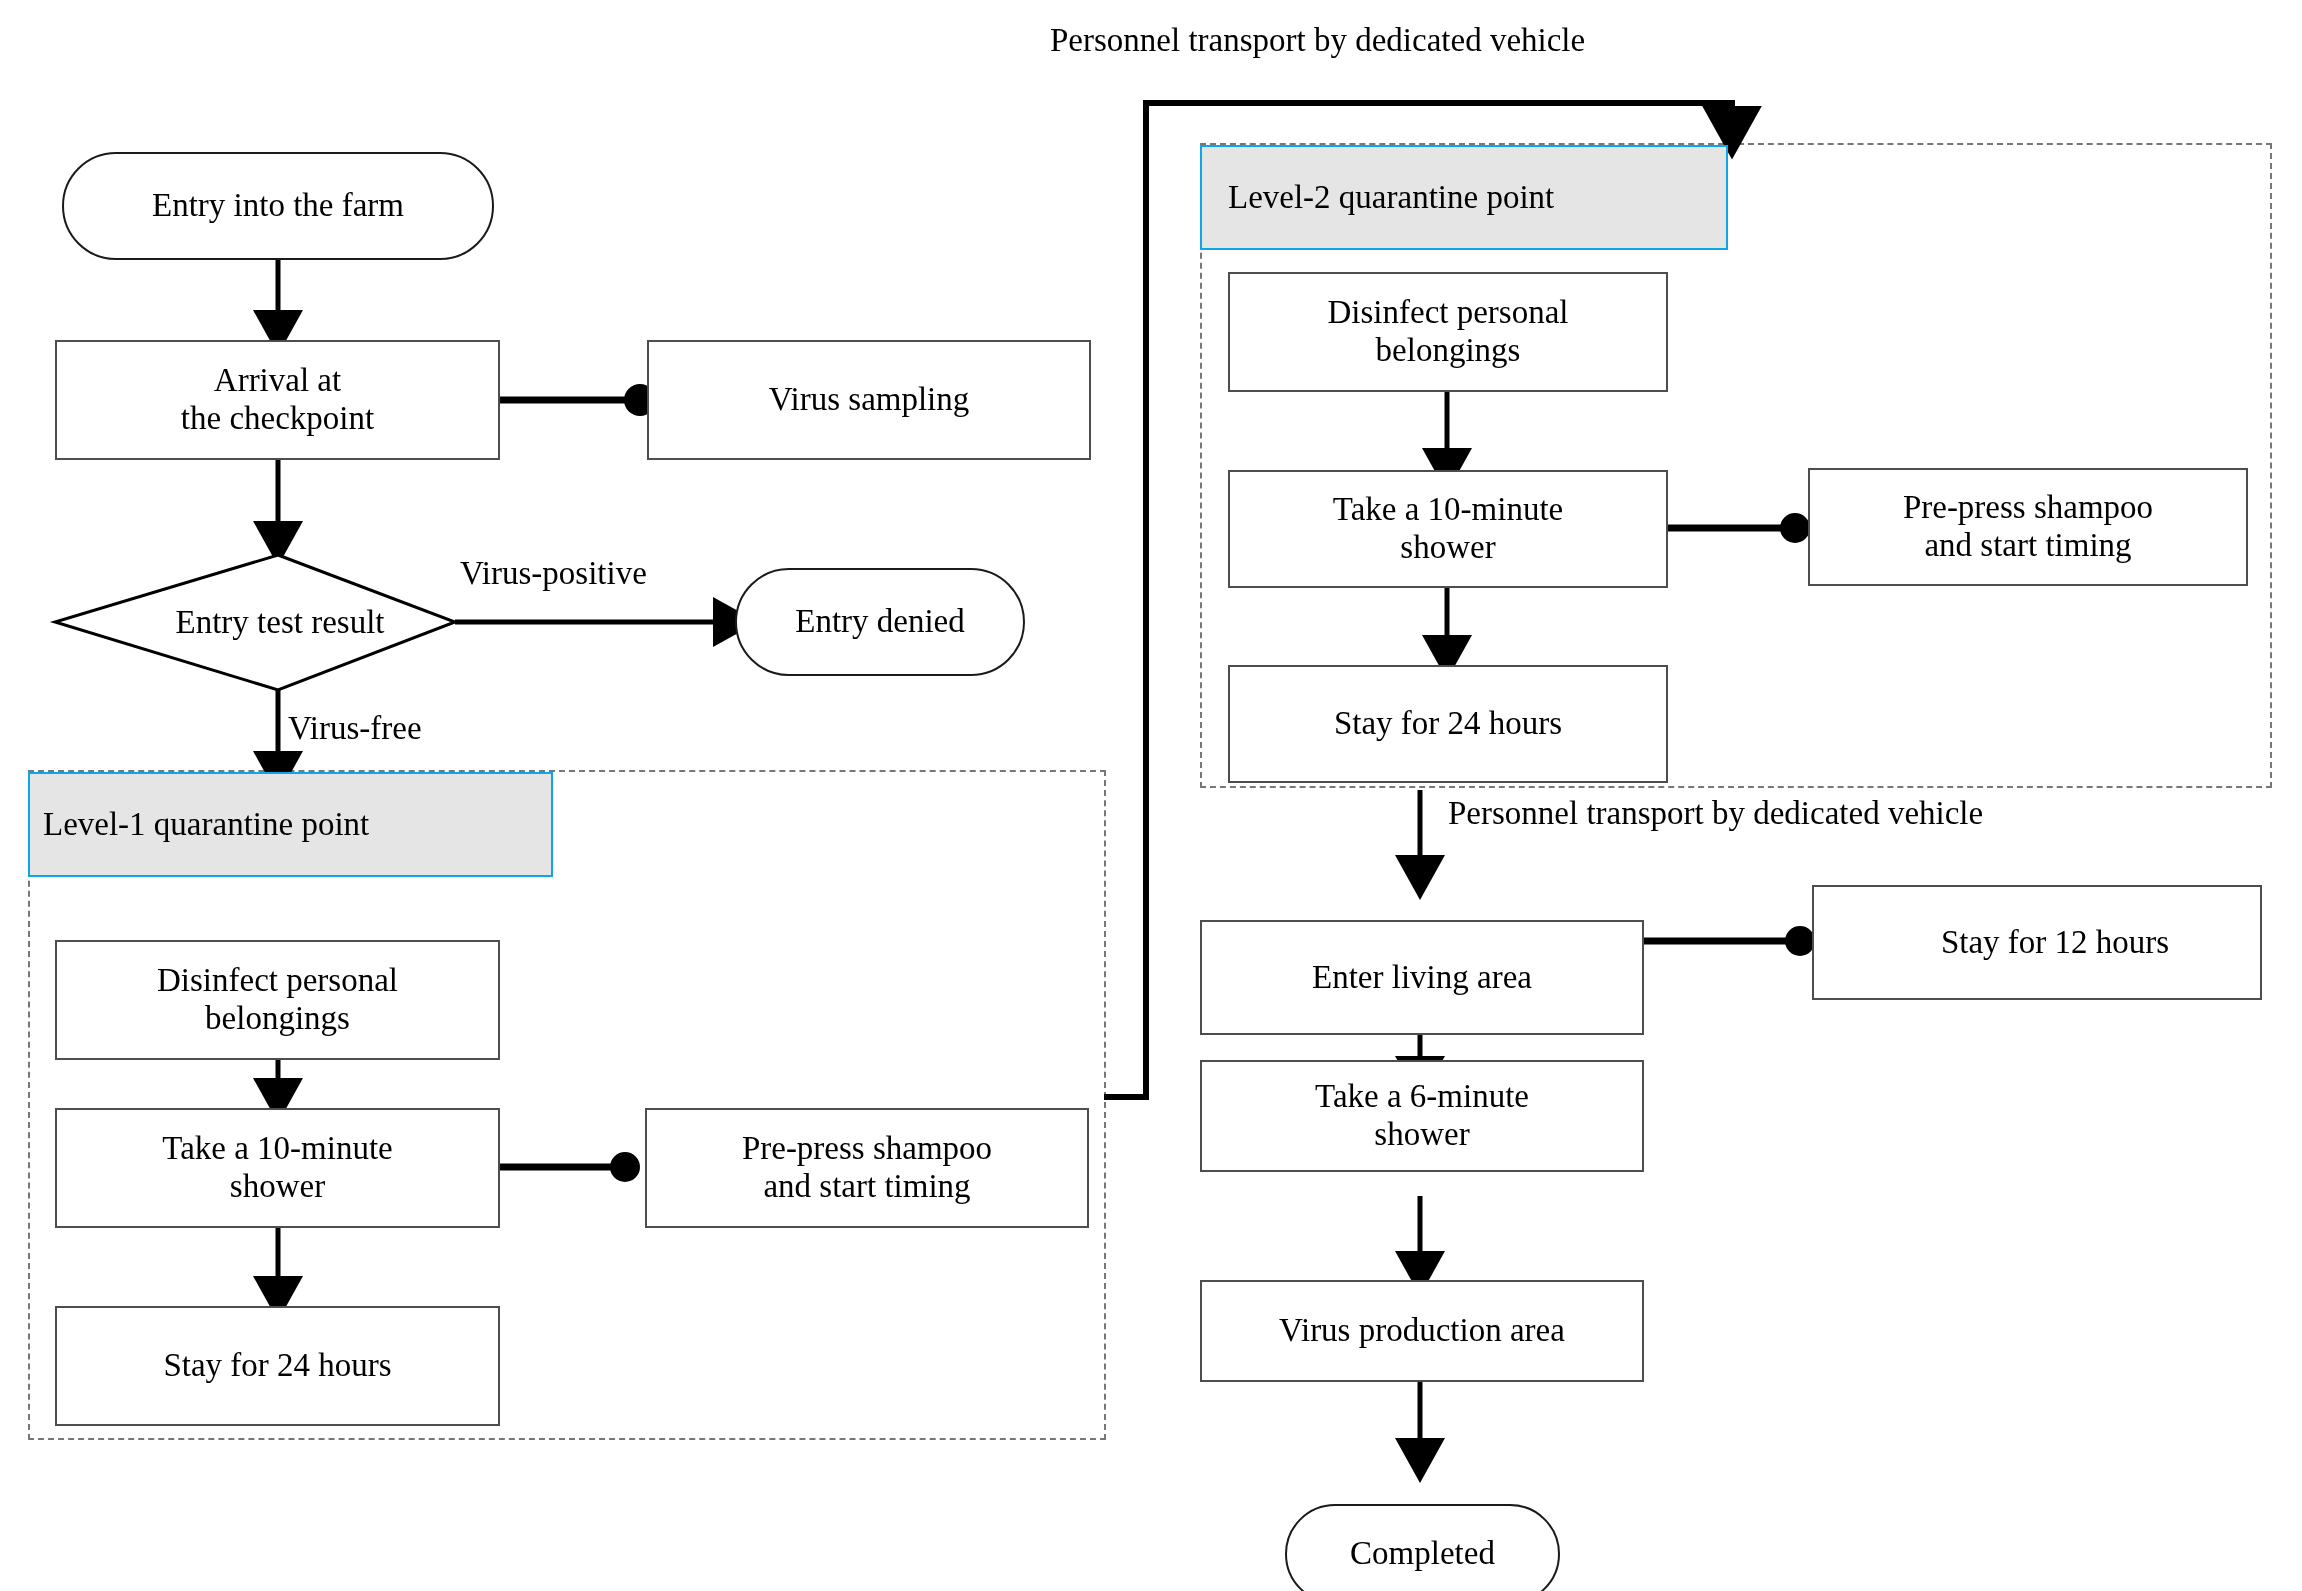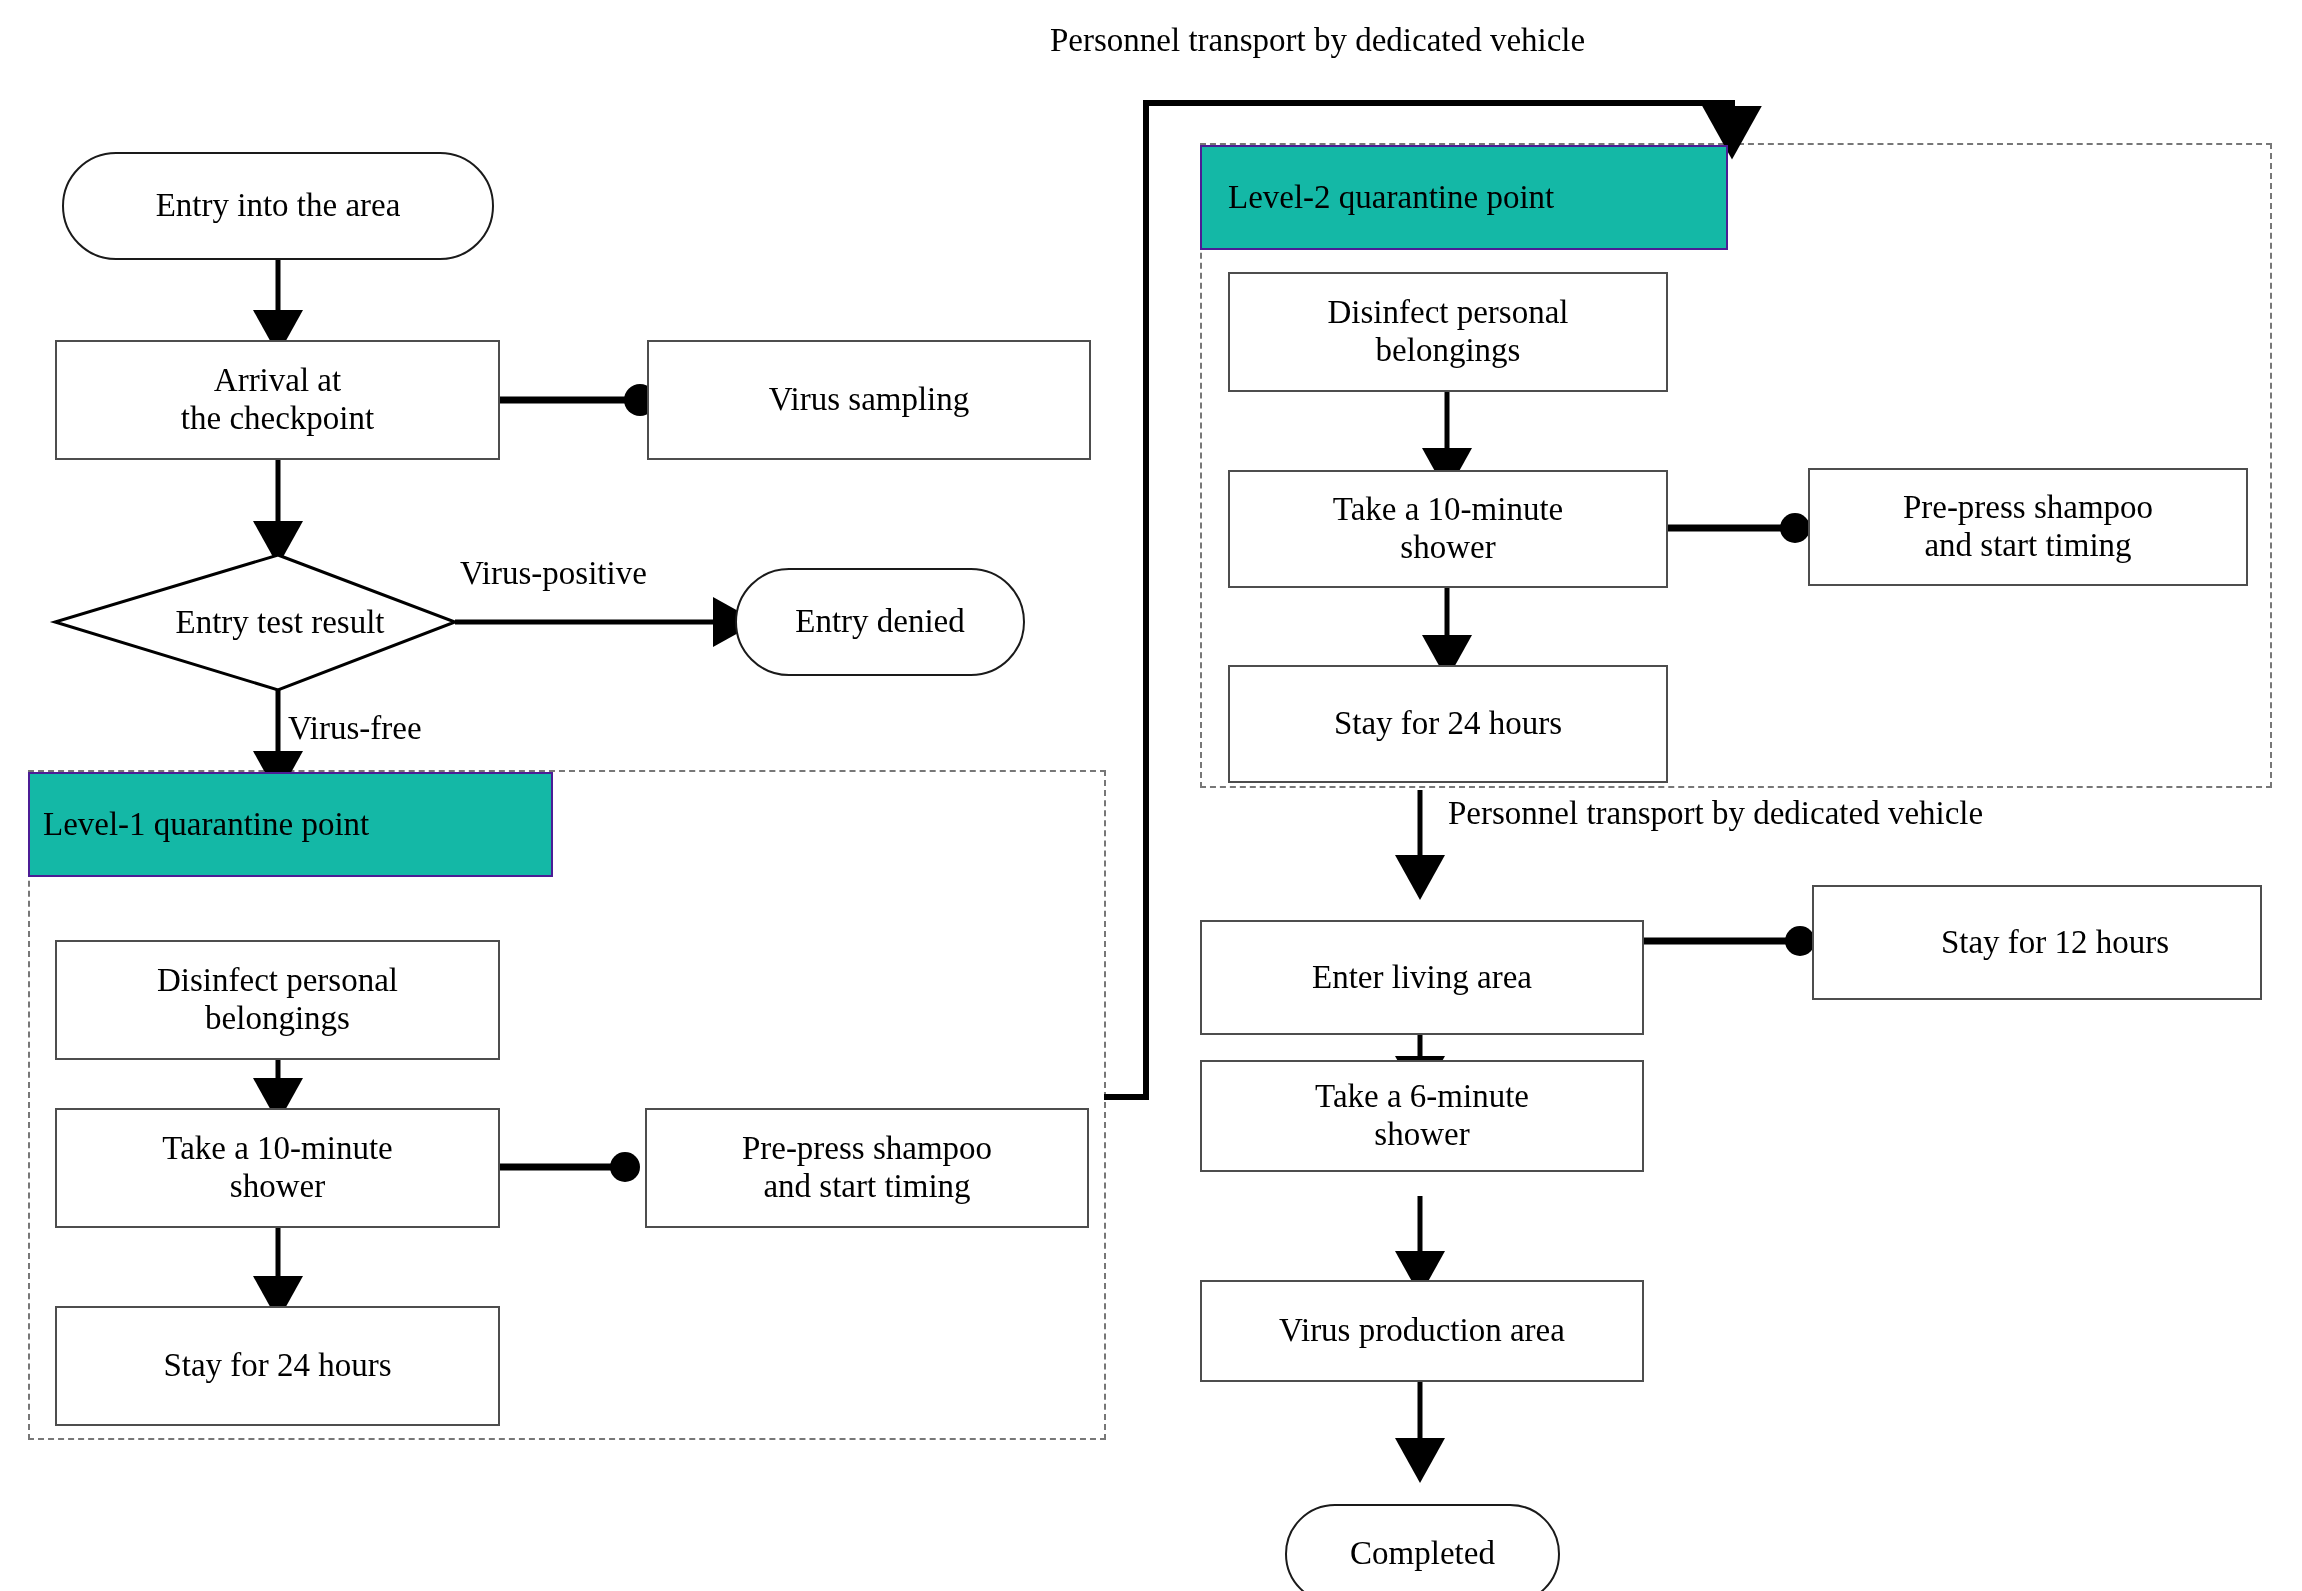--- a/index.html
+++ b/index.html
@@ -35,22 +35,22 @@
     line-height: 1.15;
   }
   .rect {
     border: 2px solid #4d4d4d;
   }
   .rounded {
     border: 2px solid #1a1a1a;
     border-radius: 999px;
   }
   .group-label {
-    border: 2px solid #4c1d95;
-    background: #14b8a6;
+    border: 2px solid #0ea5e9;
+    background: #e5e5e5;
   }
   .dashed-region {
     position: absolute;
     box-sizing: border-box;
     border: 2px dashed #777777;
     background: transparent;
   }
   .free-text {
     position: absolute;
     color: #000000;
@@ -115,21 +115,21 @@
     <line x1="1642" y1="941" x2="1800" y2="941" stroke="#000" stroke-width="7"></line>
     <circle cx="1800" cy="941" r="15" fill="#000"></circle>
 
     <line x1="1420" y1="1001" x2="1420" y2="1083" stroke="#000" stroke-width="5" marker-end="url(#ah)"></line>
 
     <line x1="1420" y1="1196" x2="1420" y2="1278" stroke="#000" stroke-width="5" marker-end="url(#ah)"></line>
 
     <line x1="1420" y1="1382" x2="1420" y2="1465" stroke="#000" stroke-width="5" marker-end="url(#ah)"></line>
   </svg>
 
-  <div class="node rounded t42" style="left:62px; top:152px; width:432px; height:108px;">Entry into the area</div>
+  <div class="node rounded t42" style="left:62px; top:152px; width:432px; height:108px;">Entry into the farm</div>
 
   <div class="node rect t42" style="left:55px; top:340px; width:445px; height:120px; white-space:pre-line;">Arrival at
 the checkpoint</div>
 
   <div class="node rect t42" style="left:647px; top:340px; width:444px; height:120px;">Virus sampling</div>
 
   <div class="diamond-label t42" style="left:85px; top:595px; width:390px; height:55px;">Entry test result</div>
 
   <div class="node rounded t42" style="left:735px; top:568px; width:290px; height:108px;">Entry denied</div>
 

